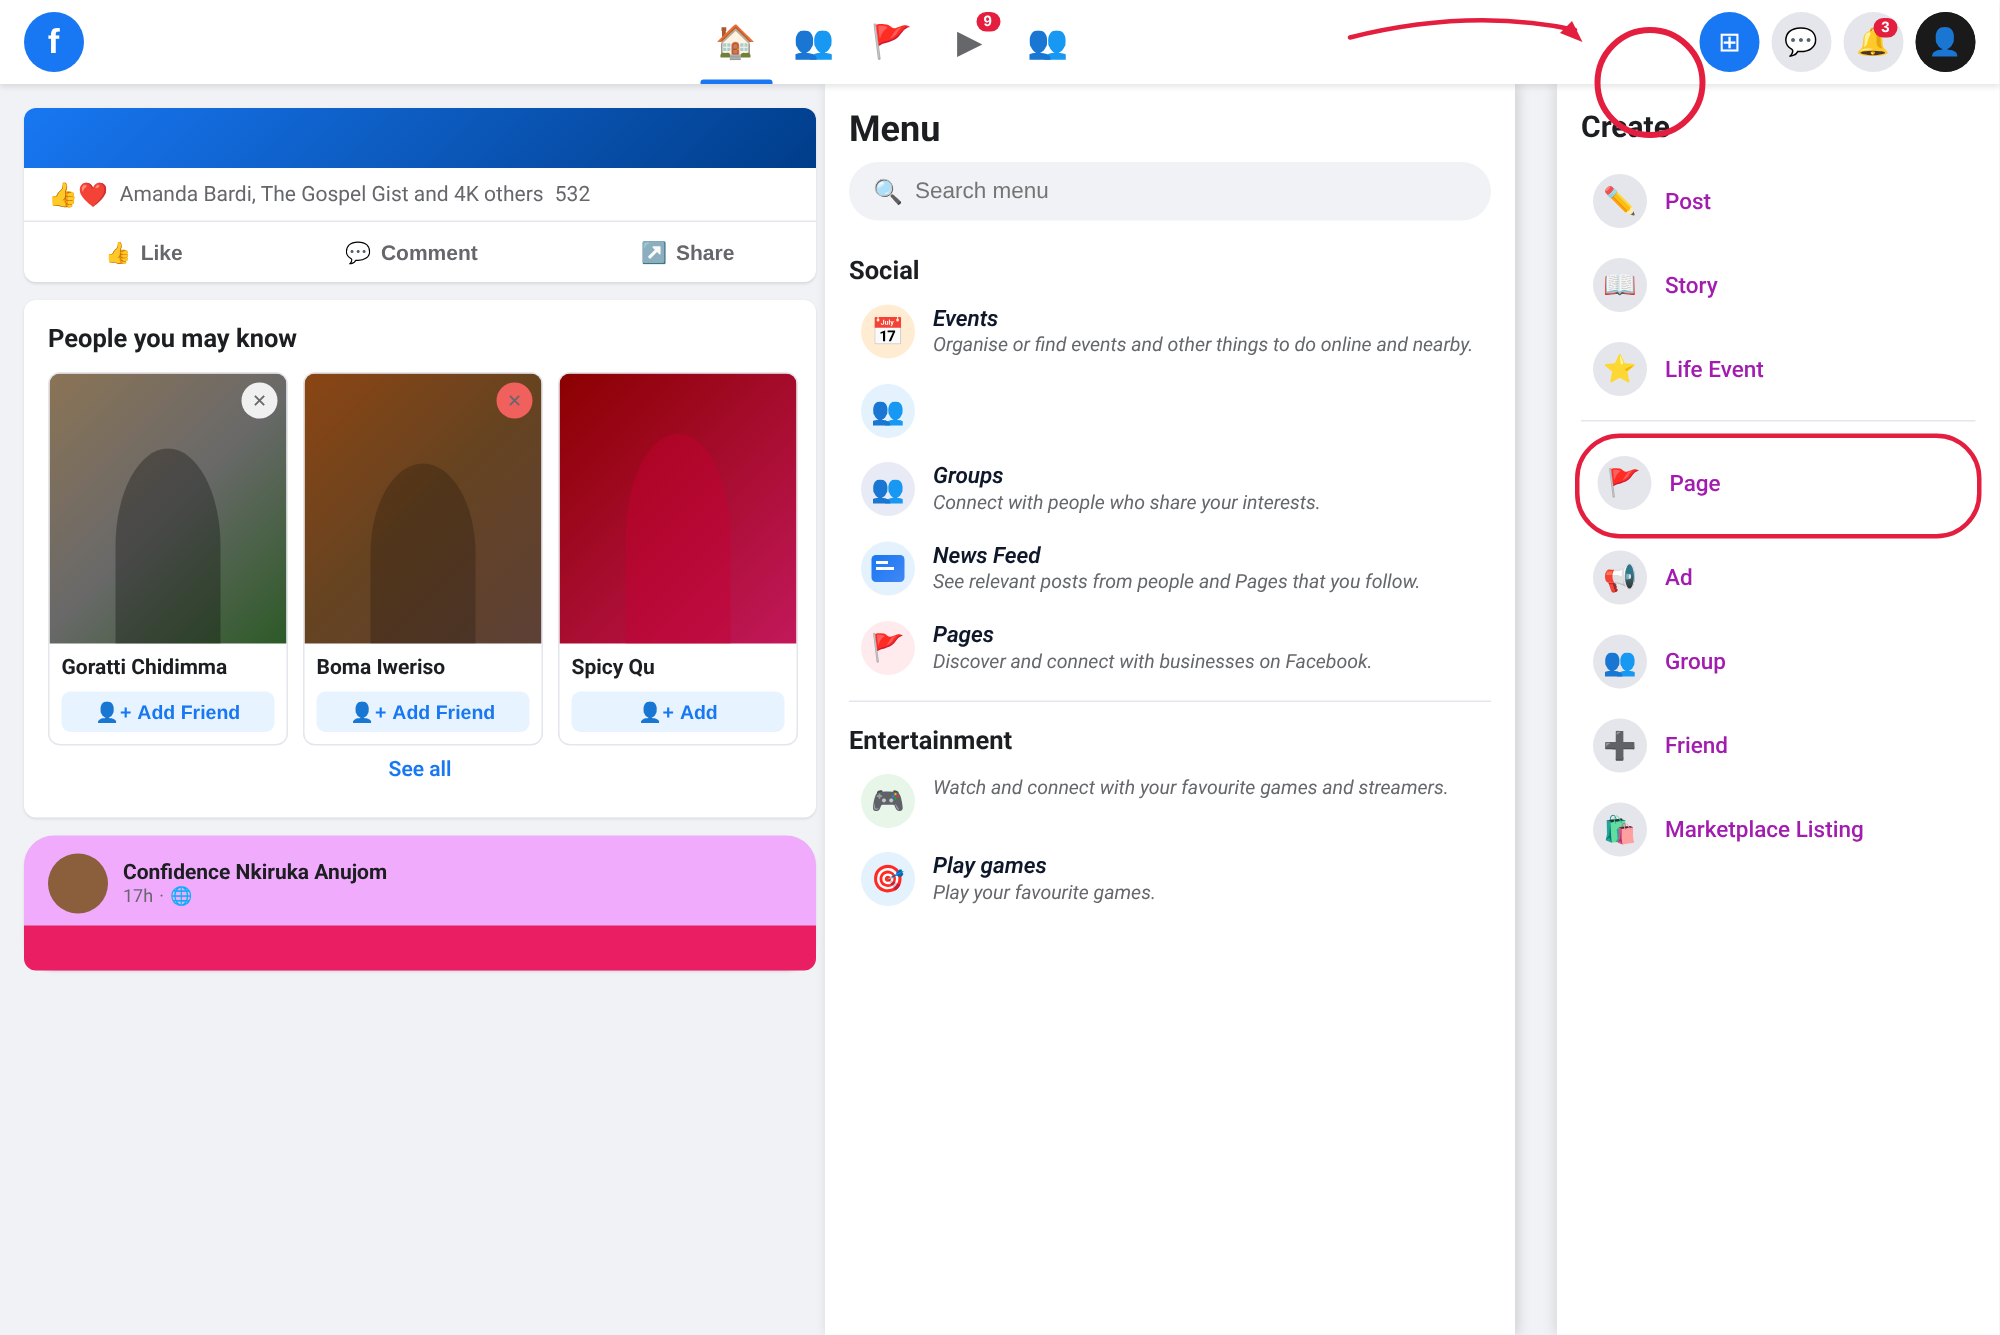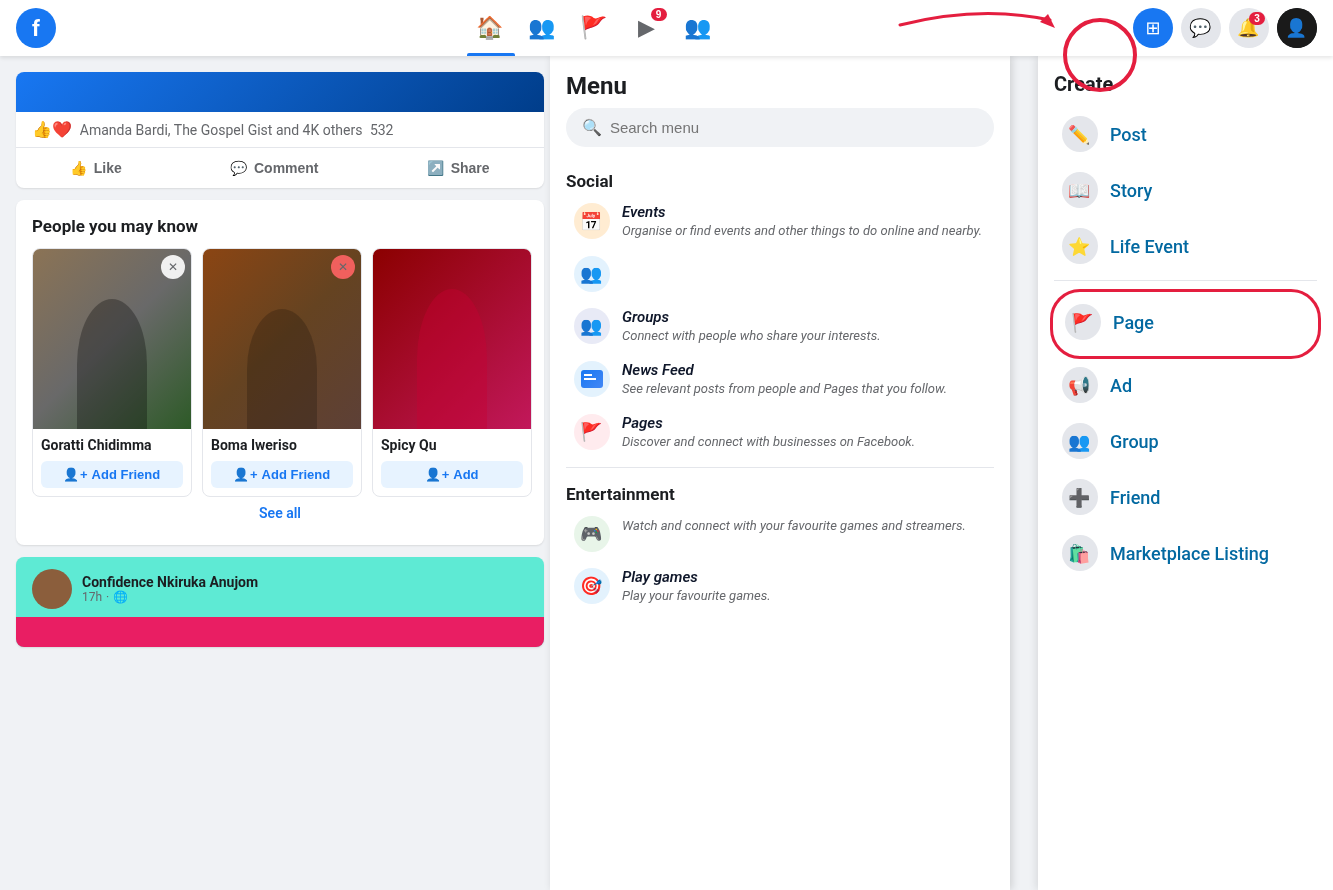--- a/index.html
+++ b/index.html
@@ -77,21 +77,21 @@
     }
     .person-name { padding: 8px 8px 4px; font-size: 14px; font-weight: 700; color: #1c1e21; }
     .add-friend-btn {
       margin: 4px 8px 8px; width: calc(100% - 16px); padding: 6px;
       background: #e7f3ff; border: none; border-radius: 6px; cursor: pointer;
       color: #1877f2; font-weight: 600; font-size: 13px; display: flex; align-items: center; justify-content: center; gap: 4px;
     }
     .see-all { text-align: center; padding: 8px; color: #1877f2; font-weight: 600; font-size: 14px; cursor: pointer; }
 
     
-    .user-post-card { background: #5eead4; border-radius: 8px; box-shadow: 0 1px 2px rgba(0,0,0,0.1); padding: 12px 16px; margin-bottom: 12px; }
+    .user-post-card { background: #f0abfc; border-radius: 20px; box-shadow: 0 1px 2px rgba(0,0,0,0.1); padding: 12px 16px; margin-bottom: 12px; }
     .user-row { display: flex; align-items: center; gap: 10px; }
     .user-avatar-circle { width: 40px; height: 40px; border-radius: 50%; background: #c0a080; flex-shrink: 0; }
     .user-name { font-size: 14px; font-weight: 700; color: #1c1e21; }
     .user-meta { font-size: 12px; color: #65676b; display: flex; align-items: center; gap: 4px; }
     .pink-bar { height: 30px; background: #e91e63; border-radius: 0 0 8px 8px; margin: 8px -16px -12px; }
 
     
     .menu-panel {
       width: 460px; background: #fff; position: fixed; top: 56px; left: 550px;
       height: calc(890px - 56px); box-shadow: 2px 0 8px rgba(0,0,0,0.15); z-index: 50;
@@ -136,21 +136,21 @@
     }
     .create-title { font-size: 20px; font-weight: 700; color: #1c1e21; margin-bottom: 12px; }
     .create-item {
       display: flex; align-items: center; gap: 12px; padding: 8px;
       cursor: pointer; border-radius: 8px; margin-bottom: 4px;
     }
     .create-item-icon {
       width: 36px; height: 36px; border-radius: 50%; background: #e4e6eb;
       display: flex; align-items: center; justify-content: center; font-size: 18px; flex-shrink: 0;
     }
-    .create-item-label { font-size: 18px; font-weight: 500; color: #0369a1; }
+    .create-item-label { font-size: 15px; font-weight: 500; color: #a21caf; }
     .create-divider { height: 1px; background: #e4e6eb; margin: 8px 0; }
 
     
     .page-highlight {
       border: 3px solid #e41e3f; border-radius: 30px; padding: 4px;
       margin: 0 -4px;
     }
 
     
     .annot-container {

